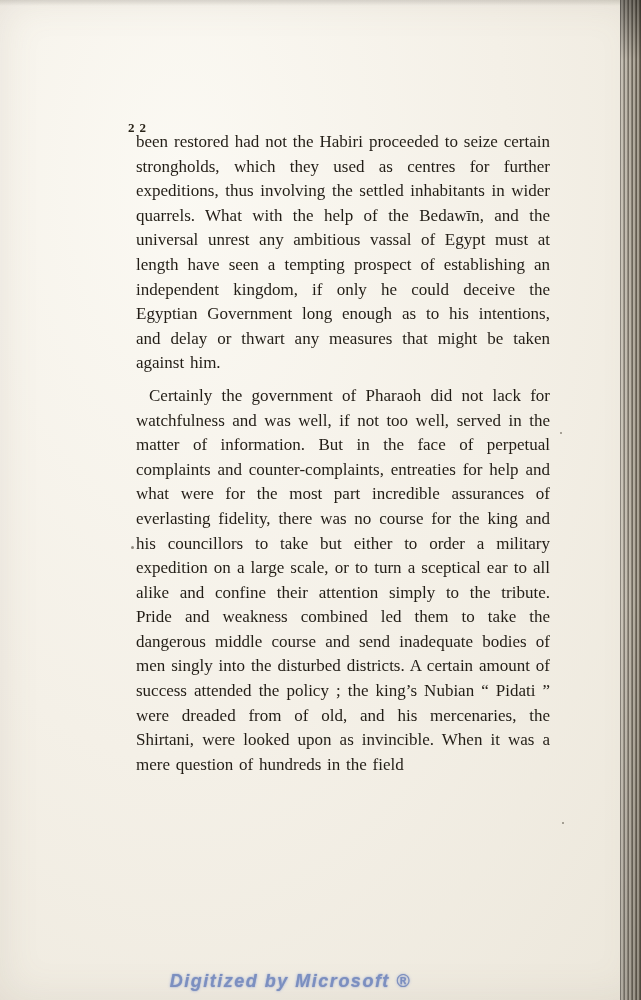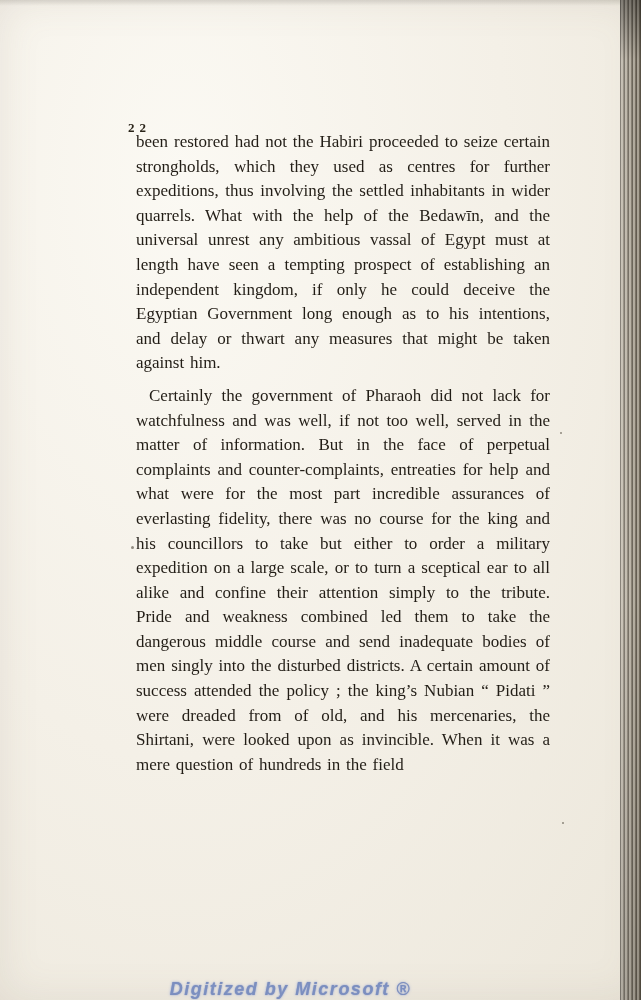--- a/index.html
+++ b/index.html
@@ -63,21 +63,21 @@
   .para {
     margin: 8px;
   }
   .para.indent {
     text-indent: 13px;
   }
   .watermark {
     position: absolute;
     left: 0;
     right: 60px;
-    bottom: 0;
+    bottom: 8px;
     text-align: center;
     font-family: "Liberation Sans", sans-serif;
     font-size: 18px;
     font-style: italic;
     font-weight: bold;
     letter-spacing: 1.5px;
     color: rgba(112, 134, 186, 0.70);
     text-shadow:
       0 0 3px rgba(165, 180, 220, 0.9),
       0 0 1px rgba(95, 115, 170, 0.8);

